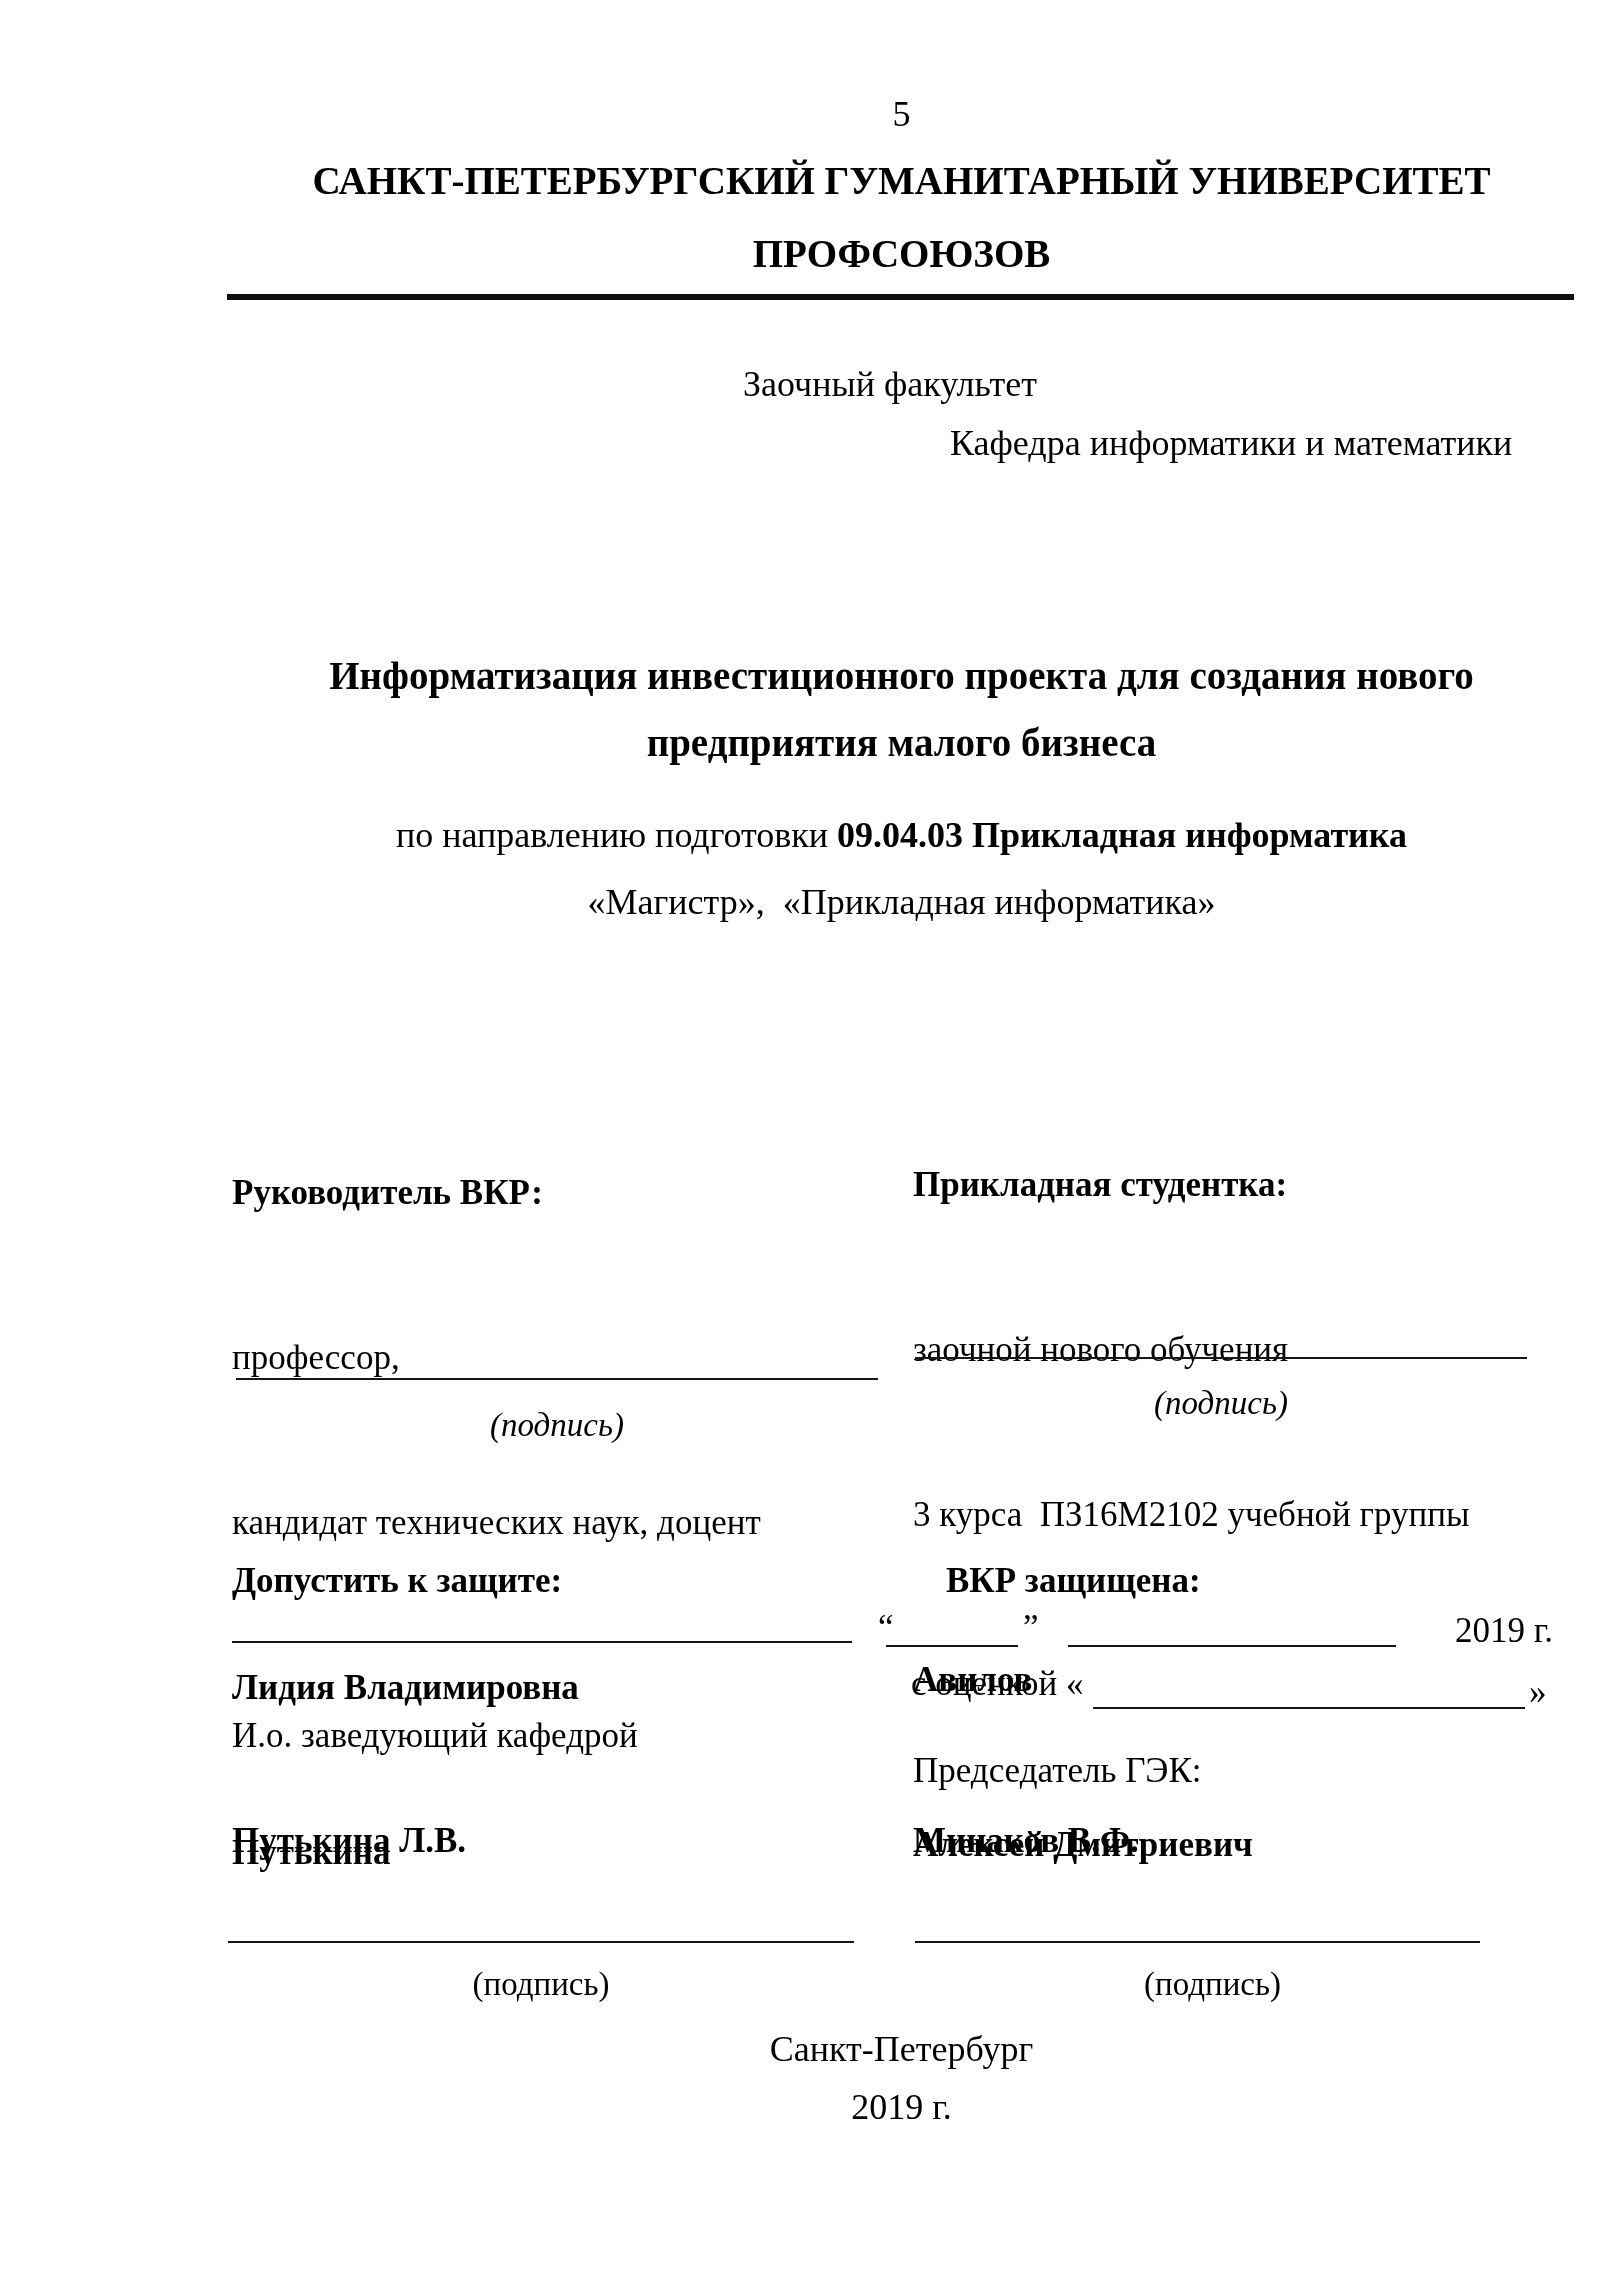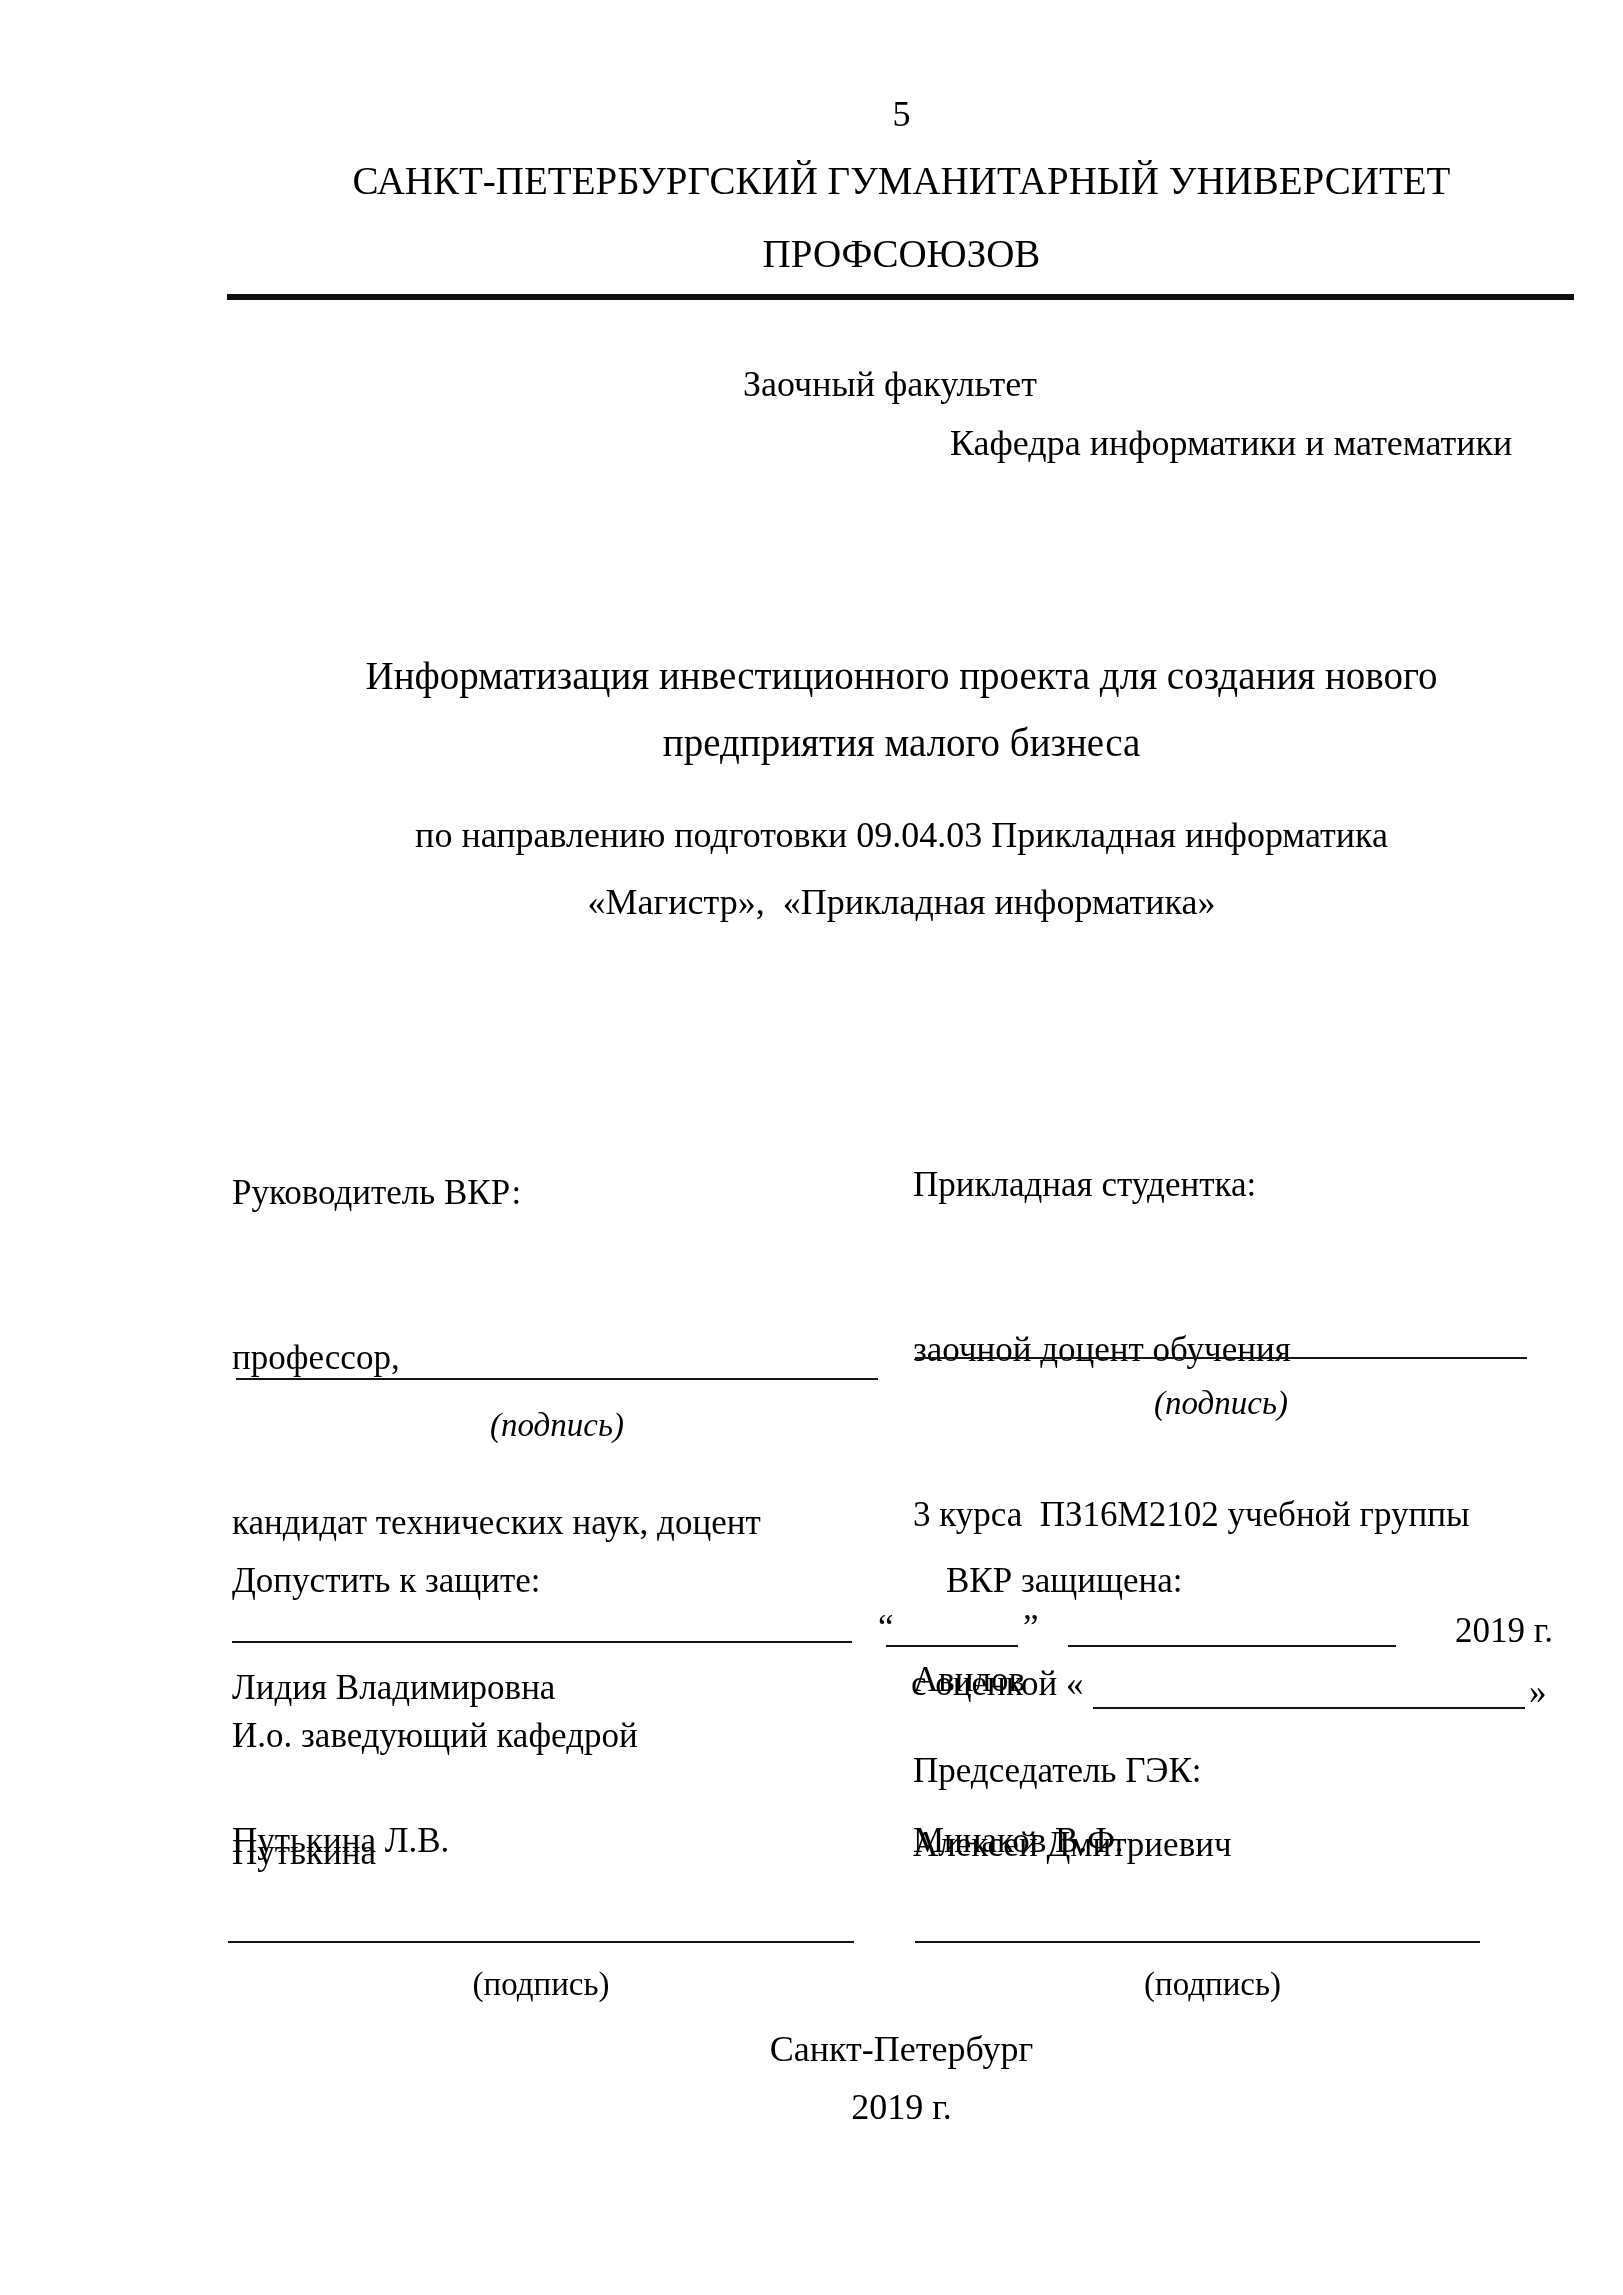--- a/index.html
+++ b/index.html
@@ -5,21 +5,21 @@
   html,body{margin:0;padding:0;background:#e8e8e8;}
   .page{
     position:relative;
     width:1623px;height:2295px;
     background:#ffffff;color:#000;
     font-family:"Liberation Serif","DejaVu Serif",serif;
     overflow:hidden;
   }
   .abs{position:absolute;white-space:pre;line-height:1.12;}
   .cc{position:absolute;left:228px;width:1347px;text-align:center;white-space:pre;line-height:1.12;}
-  .b{font-weight:normal;}
+  .b{font-weight:bold;}
   .it{font-style:italic;}
   .fs44{font-size:35px;text-align:right;}
   .fs46{font-size:36px;}
   .fs50{font-size:39px;}
   .caption{font-size:33px;}
   .rule{position:absolute;height:2.4px;background:#161616;}
   .bigrule{position:absolute;left:227px;width:1347px;top:294px;height:5.5px;background:#101010;}
   .colblock{position:absolute;font-size:35px;line-height:55px;white-space:pre;}
   .colblock div{white-space:pre;}
   .sigcap{position:absolute;text-align:center;white-space:pre;}
@@ -47,21 +47,21 @@
   <div class="colblock" style="left:232px;top:1055px">
     <div class="b">Руководитель ВКР:</div>
     <div>профессор,</div>
     <div>кандидат технических наук, доцент</div>
     <div class="b">Лидия Владимировна</div>
     <div class="b">Путькина</div>
   </div>
 
   <div class="colblock" style="left:913px;top:1047px">
     <div class="b">Прикладная студентка:</div>
-    <div>заочной доцент обучения</div>
+    <div>заочной нового обучения</div>
     <div>3 курса  ПЗ16М2102 учебной группы</div>
     <div class="b">Авилов</div>
     <div class="b">Алексей Дмитриевич</div>
   </div>
 
   <div class="rule" style="left:236px;width:642px;top:1378px"></div>
   <div class="sigcap caption it" style="left:236px;width:642px;top:1407px">(подпись)</div>
 
   <div class="rule" style="left:915px;width:612px;top:1357px"></div>
   <div class="sigcap caption it" style="left:915px;width:612px;top:1385px">(подпись)</div>

